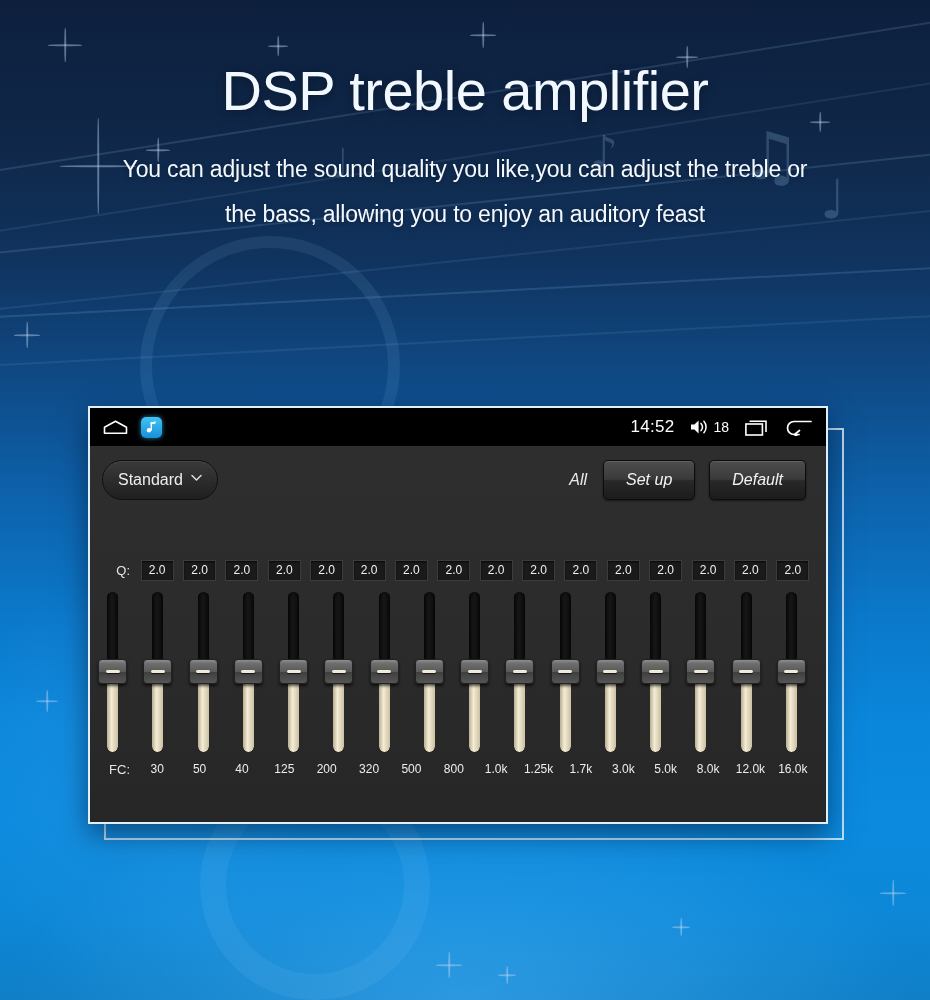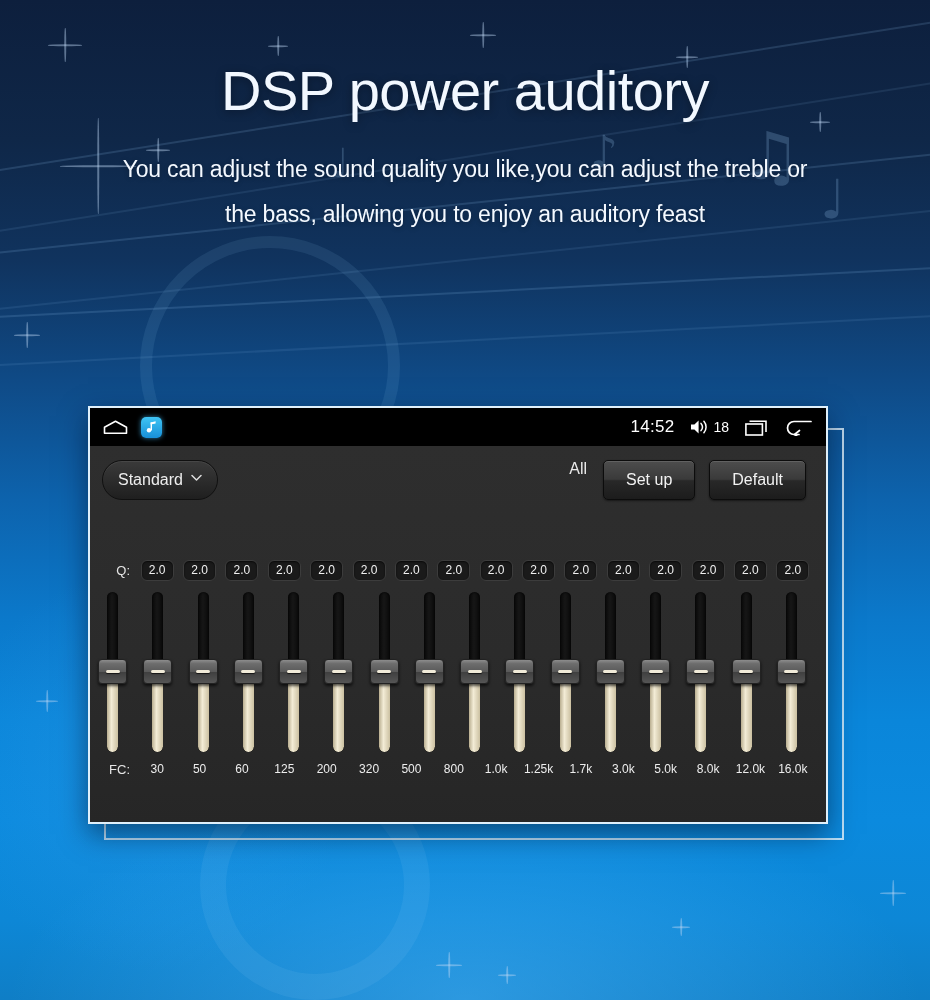--- a/index.html
+++ b/index.html
@@ -194,21 +194,21 @@
     color: #eee;
     font-size: 16px;
     display: flex; align-items: center; gap: 8px;
     box-shadow: inset 0 1px 0 rgba(255,255,255,0.07);
   }
   .chev { width: 10px; height: 10px; position: relative; top: -1px; }
   .chev svg { display: block; }
 
   #toprow .right {
     margin-left: auto;
-    display: flex; gap: 14px;
+    display: flex; align-items: center; gap: 14px; font-style: italic;
   }
   #all-label { color: #eaeaea; font-size: 16px; padding-right: 2px; }
   .btn {
     height: 40px;
     padding: 0 22px;
     border-radius: 5px;
     background: linear-gradient(to bottom,#4d4d4d 0%,#3a3a3a 48%,#282828 52%,#1c1c1c 100%);
     border: 1px solid #0c0c0c;
     color: #f2f2f2;
     font-size: 16px;
@@ -236,21 +236,21 @@
     display: flex;
     padding-right: 12px;
   }
   .qcell {
     flex: 1;
     display: flex;
     justify-content: center;
   }
   .qbox {
     width: 33px; height: 21px;
-    border-radius: 6px;
+    border-radius: 0;
     background: #1a1a1a;
     border: 1px solid #3c3c3c;
     color: #f0f0f0;
     font-size: 12px;
     display: flex; align-items: center; justify-content: center;
     box-shadow: inset 0 1px 2px rgba(0,0,0,0.7);
   }
 
   
   #slider-area {
@@ -435,21 +435,21 @@
   <div class="staffband" style="left:-60px;top:258px;width:1100px;height:58px;transform:rotate(-6deg);"></div>
   <div class="staffband" style="left:-40px;top:318px;width:1080px;height:50px;transform:rotate(-3deg);"></div>
   <div class="swirl" style="left:140px;top:236px;width:260px;height:260px;"></div>
   <div class="swirl" style="left:200px;top:770px;width:230px;height:230px;border-width:26px;"></div>
   <div class="note" style="left:742px;top:118px;font-size:66px;">♫</div>
   <div class="note" style="left:820px;top:168px;font-size:54px;">♩</div>
   <div class="note" style="left:590px;top:126px;font-size:44px;">♪</div>
   <div class="note" style="left:330px;top:140px;font-size:40px;">♩</div>
 
   <div id="header">
-    <div id="title">DSP power auditory</div>
+    <div id="title">DSP treble amplifier</div>
     <div id="subtitle">
       <span class="l1">You can adjust the sound quality you like,you can adjust the treble or</span>
       <span class="l2">the bass, allowing you to enjoy an auditory feast</span>
     </div>
   </div>
 
   <div id="device-outline"></div>
 
   <div id="device">
 
@@ -664,21 +664,21 @@
               <div class="fader-thumb" style="top: 71px;"></div>
             </div>
           </div>
       </div>
 
       <div id="fcrow">
         <div class="rowlabel">FC:</div>
         <div id="fccells">
             <div class="fccell">30</div>
             <div class="fccell">50</div>
-            <div class="fccell">60</div>
+            <div class="fccell">40</div>
             <div class="fccell">125</div>
             <div class="fccell">200</div>
             <div class="fccell">320</div>
             <div class="fccell">500</div>
             <div class="fccell">800</div>
             <div class="fccell">1.0k</div>
             <div class="fccell">1.25k</div>
             <div class="fccell">1.7k</div>
             <div class="fccell">3.0k</div>
             <div class="fccell">5.0k</div>

